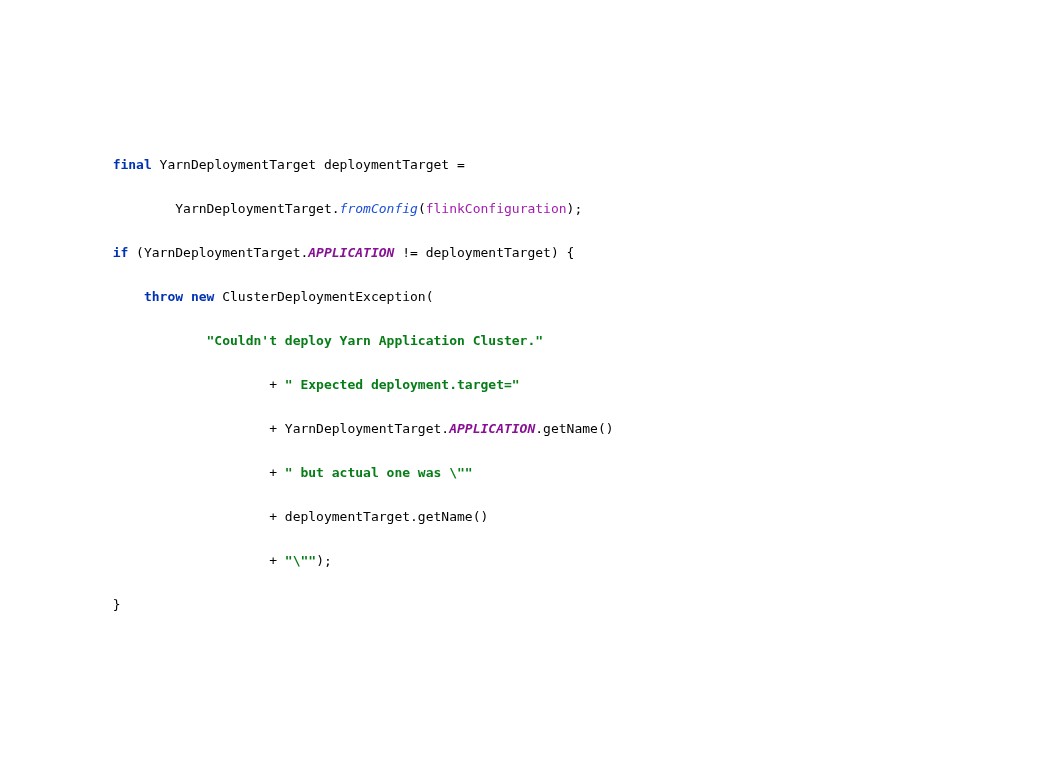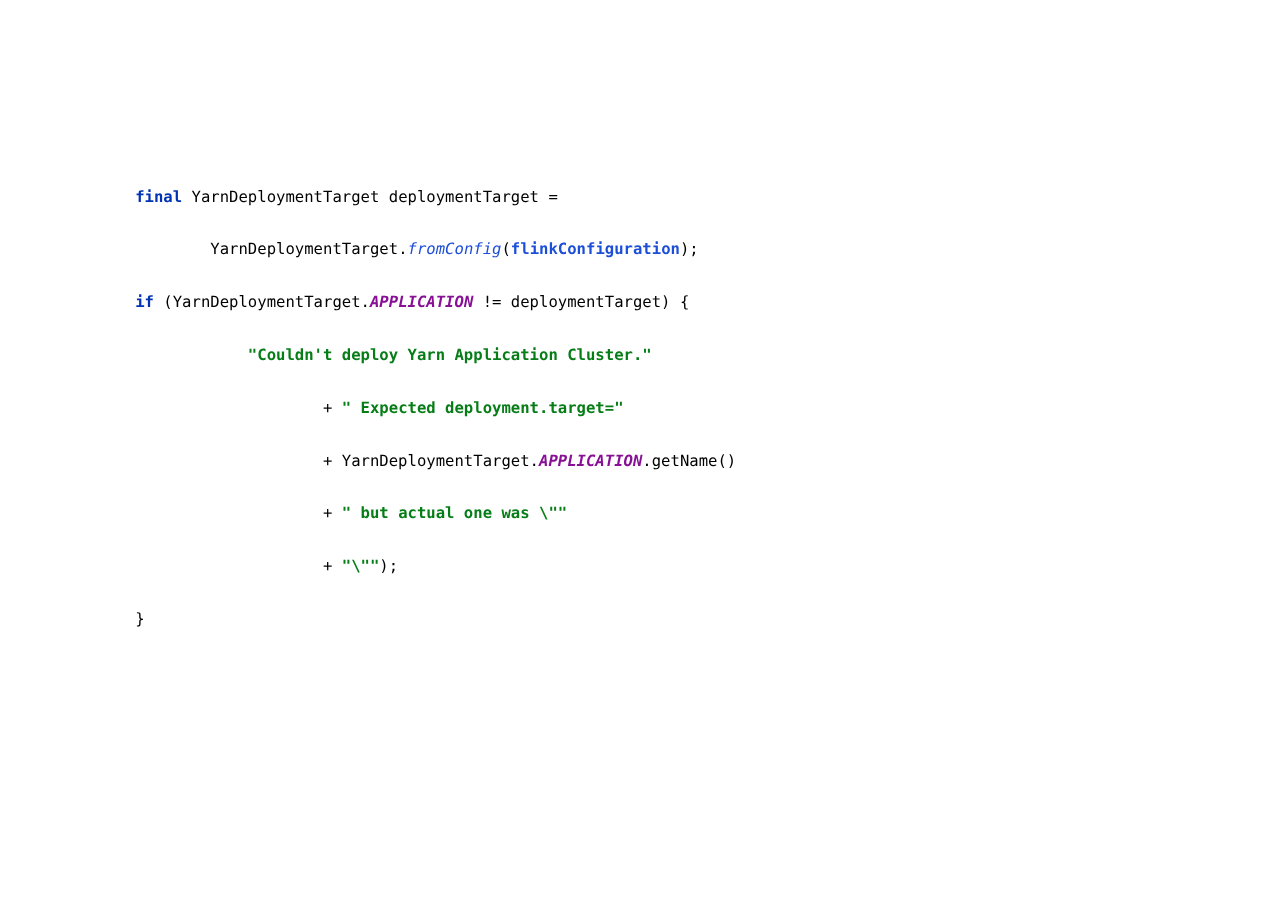--- a/index.html
+++ b/index.html
@@ -35,45 +35,47 @@
     .string {
       color: #067D17;
       font-weight: bold;
     }
     .static-field {
       color: #871094;
       font-style: italic;
       font-weight: bold;
     }
     .param {
-      color: #1d4ed8;
-      font-weight: bold;
+      color: #a21caf;
+      font-weight: normal;
     }
     .static-method {
       color: #1d4ed8;
       font-style: italic;
     }
     .content {
       margin-left: 20px;
     }
   </style>
 </head>
 <body>
 
 
 
 <div class="editor">
   <div class="content">
 <div class="line">        <span class="keyword">final</span><span> YarnDeploymentTarget deploymentTarget =</span></div>
 <div class="line">        <span>        YarnDeploymentTarget.</span><span class="static-method">fromConfig</span><span>(</span><span class="param">flinkConfiguration</span><span>);</span></div>
 <div class="line">        <span class="keyword">if</span><span> (YarnDeploymentTarget.</span><span class="static-field">APPLICATION</span><span> != deploymentTarget) {</span></div>
+<div class="line">            <span class="keyword">throw</span><span> </span><span class="keyword">new</span><span> ClusterDeploymentException(</span></div>
 <div class="line">                    <span class="string">"Couldn't deploy Yarn Application Cluster."</span></div>
 <div class="line">                            <span>+ </span><span class="string">" Expected deployment.target="</span></div>
 <div class="line">                            <span>+ YarnDeploymentTarget.</span><span class="static-field">APPLICATION</span><span>.getName()</span></div>
 <div class="line">                            <span>+ </span><span class="string">" but actual one was \""</span></div>
+<div class="line">                            <span>+ deploymentTarget.getName()</span></div>
 <div class="line">                            <span>+ </span><span class="string">"\""</span><span>);</span></div>
 <div class="line">        <span>}</span></div>
 <div class="line"> </div>
 
 
 
 
 
 
 

